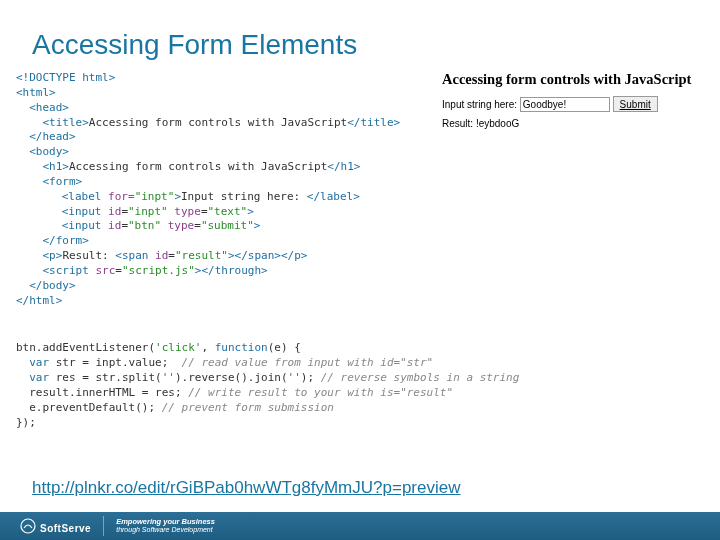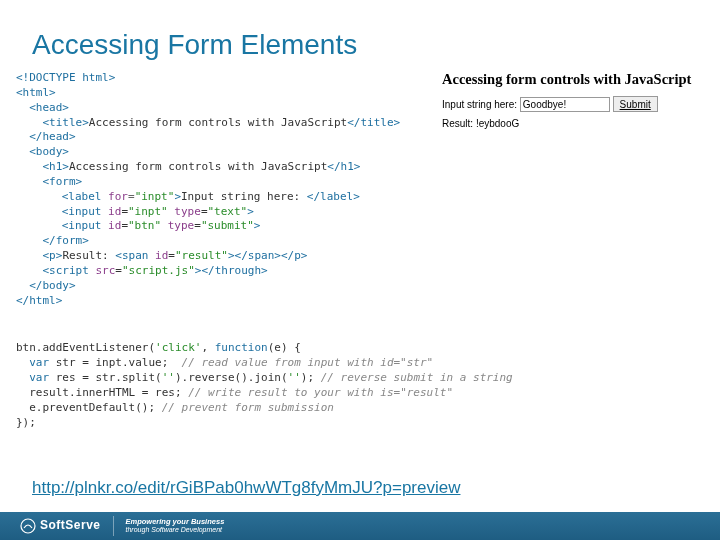--- a/index.html
+++ b/index.html
@@ -93,24 +93,24 @@
     width: 720px;
     height: 28px;
     background: linear-gradient(#2b6f96, #1e5d82);
     color: #fff;
     display: flex;
     align-items: center;
     font-size: 10px;
   }
   .footer-logo {
     display: flex;
-    align-items: flex-start;
+    align-items: flex-end;
     padding-left: 20px;
     font-weight: bold;
-    font-size: 12px;
+    font-size: 10px;
     letter-spacing: 0.5px;
   }
   .footer-logo svg { margin-right: 4px; }
   .footer-divider {
     width: 1px;
     height: 20px;
     background: rgba(255,255,255,0.4);
     margin: 0 12px;
   }
   .footer-tagline {
@@ -154,21 +154,21 @@
     <div class="result-line">
       <span>Result: </span><span>!eybdooG</span>
     </div>
   </div>
 
   <div style="height:18px;"></div>
 
   <div class="code-block">
 <span class="var">btn.addEventListener(</span><span class="str">'click'</span><span class="var">, </span><span class="kw">function</span><span class="var">(e) {</span>
   <span class="kw">var</span><span class="var"> str = inpt.value;  </span><span class="comment">// read value from input with id="str"</span>
-  <span class="kw">var</span><span class="var"> res = str.split(</span><span class="str">''</span><span class="var">).reverse().join(</span><span class="str">''</span><span class="var">); </span><span class="comment">// reverse submit in a string</span>
+  <span class="kw">var</span><span class="var"> res = str.split(</span><span class="str">''</span><span class="var">).reverse().join(</span><span class="str">''</span><span class="var">); </span><span class="comment">// reverse symbols in a string</span>
   <span class="var">result.innerHTML = res; </span><span class="comment">// write result to your with is="result"</span>
   <span class="var">e.preventDefault(); </span><span class="comment">// prevent form submission</span>
 <span class="var">});</span></div>
 
 </div>
 
 <div class="link-row">
   <a href="#">http://plnkr.co/edit/rGiBPab0hwWTg8fyMmJU?p=preview</a>
 </div>
 

